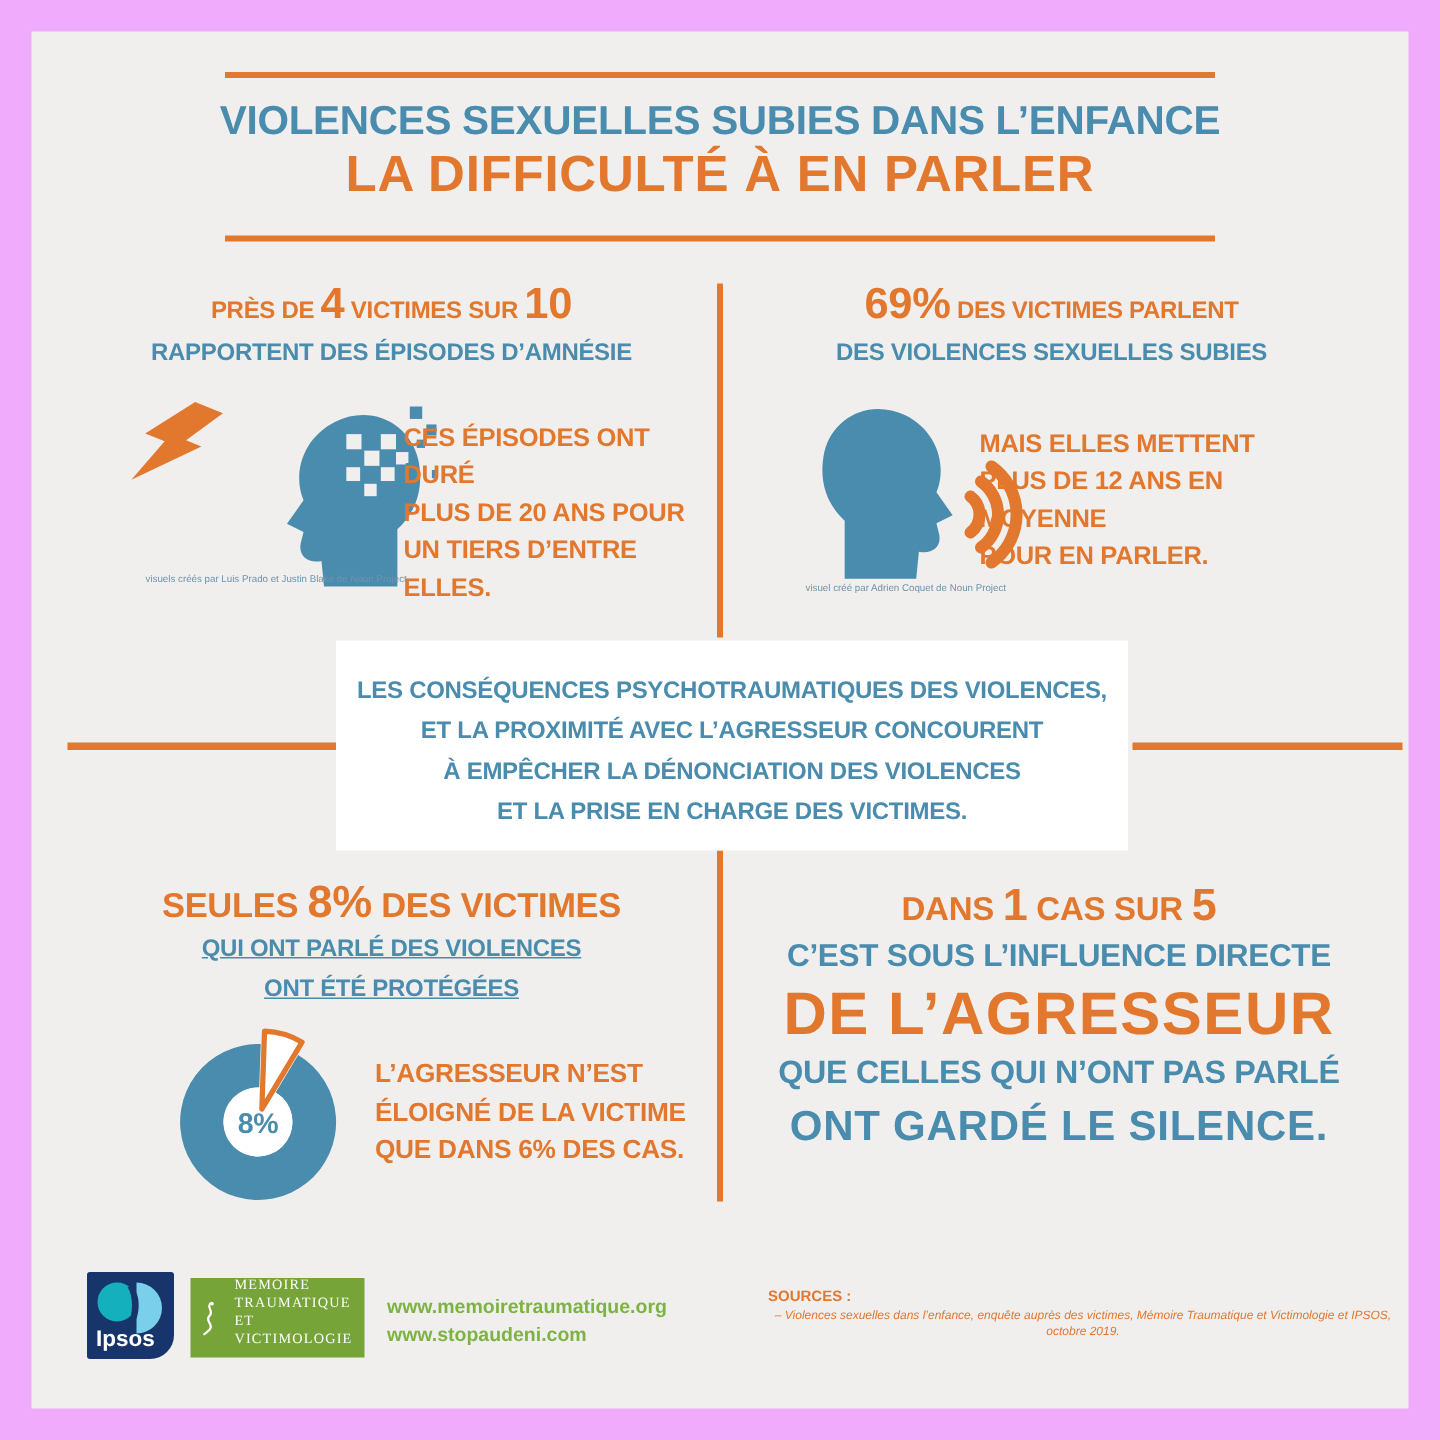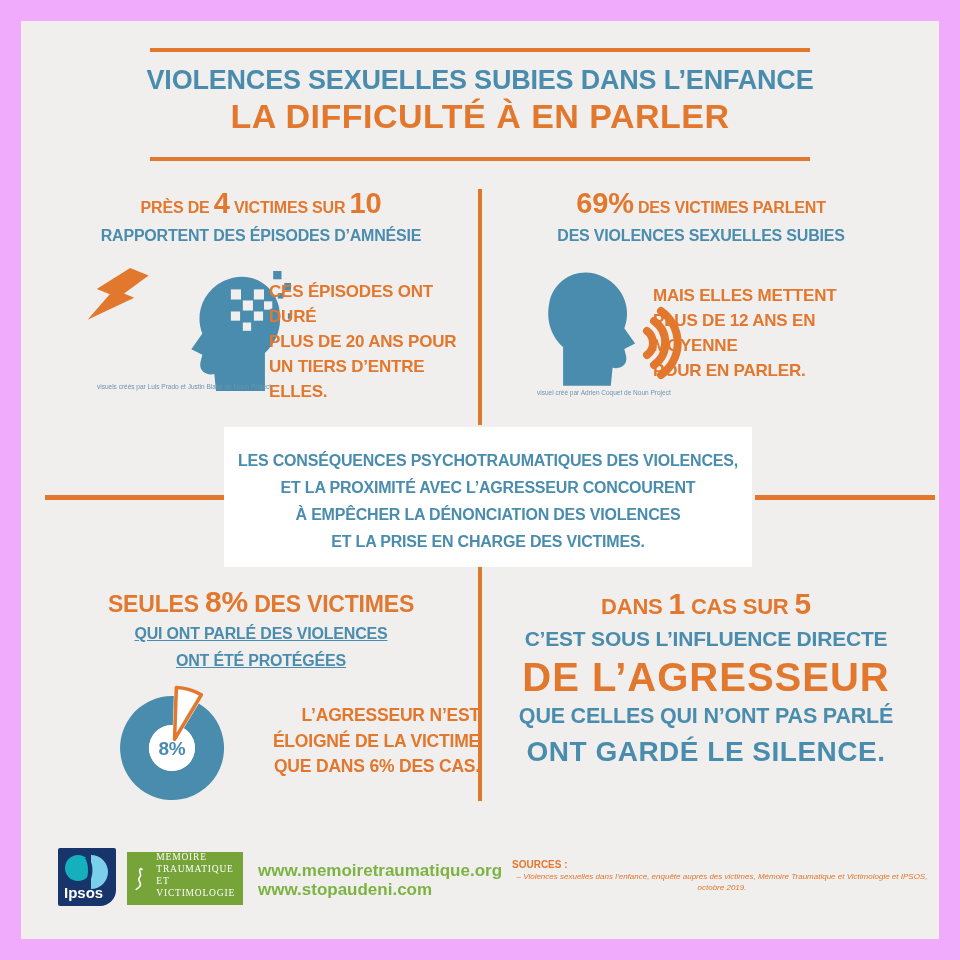--- a/index.html
+++ b/index.html
@@ -31,21 +31,21 @@
   
   .bl-h1{font-size:23px;color:#e2772e;line-height:32px;}
   .bl-h1 .num{font-size:30px;}
   .bl-h2{font-size:16px;color:#4a8cad;line-height:27px;text-decoration:underline;}
   
   .ipsos-box{background:#17356b;border-radius:2px 2px 16px 2px;}
   .ipsos-label{position:absolute;left:6px;bottom:5px;color:#fff;font-size:15px;letter-spacing:0;}
   .memoire-box{background:#76a439;display:flex;align-items:flex-end;gap:12px;padding:6px 8px;box-sizing:border-box;}
   .memoire-text{color:#ffffff;font-family:"Liberation Serif",serif;font-weight:400;
                 font-size:9.5px;line-height:12px;letter-spacing:0.8px;}
-  .urls{color:#7cb342;font-size:17px;line-height:19px;letter-spacing:0;}
+  .urls{color:#7cb342;font-size:13px;line-height:19px;letter-spacing:0;}
   .sources{color:#e2772e;letter-spacing:0;}
   .sources .st{font-size:10px;line-height:12px;}
   .sources .sl{font-size:8px;font-weight:400;font-style:italic;line-height:11px;text-align:center;}
 </style>
 </head>
 <body>
 
 <div class="stage">
   <div class="panel">
 
@@ -135,21 +135,21 @@
 
     <svg class="abs" style="left:76px;top:637px;" width="150" height="165" viewBox="-75 -90 150 165">
       <path fill="#4a8cad" d="M 26.8,-44.6 A 52,52 0 1 1 1.8,-51.97 L 0.80,-22.99 A 23,23 0 1 0 11.8,-19.7 Z"></path>
       <circle cx="0" cy="0" r="23" fill="#ffffff"></circle>
       <g transform="translate(2.56,-8.63)">
         <path d="M 0,0 L 1.8,-51.97 A 52,52 0 0 1 26.8,-44.6 Z" fill="#ffffff" stroke="#e2772e" stroke-width="3.5" stroke-linejoin="round"></path>
       </g>
       <text x="0" y="7" text-anchor="middle" font-size="19" font-weight="bold" fill="#4a8cad">8%</text>
     </svg>
 
-    <div class="abs bodytext" style="left:229px;top:682px;width:230px;font-size:17.5px;line-height:25.5px;text-align:right;">
+    <div class="abs bodytext" style="left:229px;top:682px;width:230px;font-size:17.5px;line-height:25.5px;">
       <div>L’AGRESSEUR N’EST</div>
       <div>ÉLOIGNÉ DE LA VICTIME</div>
       <div>QUE DANS 6% DES CAS.</div>
     </div>
 
     <div class="abs center" style="left:460px;top:566px;width:450px;">
       <div class="br-l1"><span>DANS </span><span class="num">1</span><span> CAS SUR </span><span class="num">5</span></div>
       <div class="br-l2">C’EST SOUS L’INFLUENCE DIRECTE</div>
       <div class="br-l3">DE L’AGRESSEUR</div>
       <div class="br-l4">QUE CELLES QUI N’ONT PAS PARLÉ</div>

